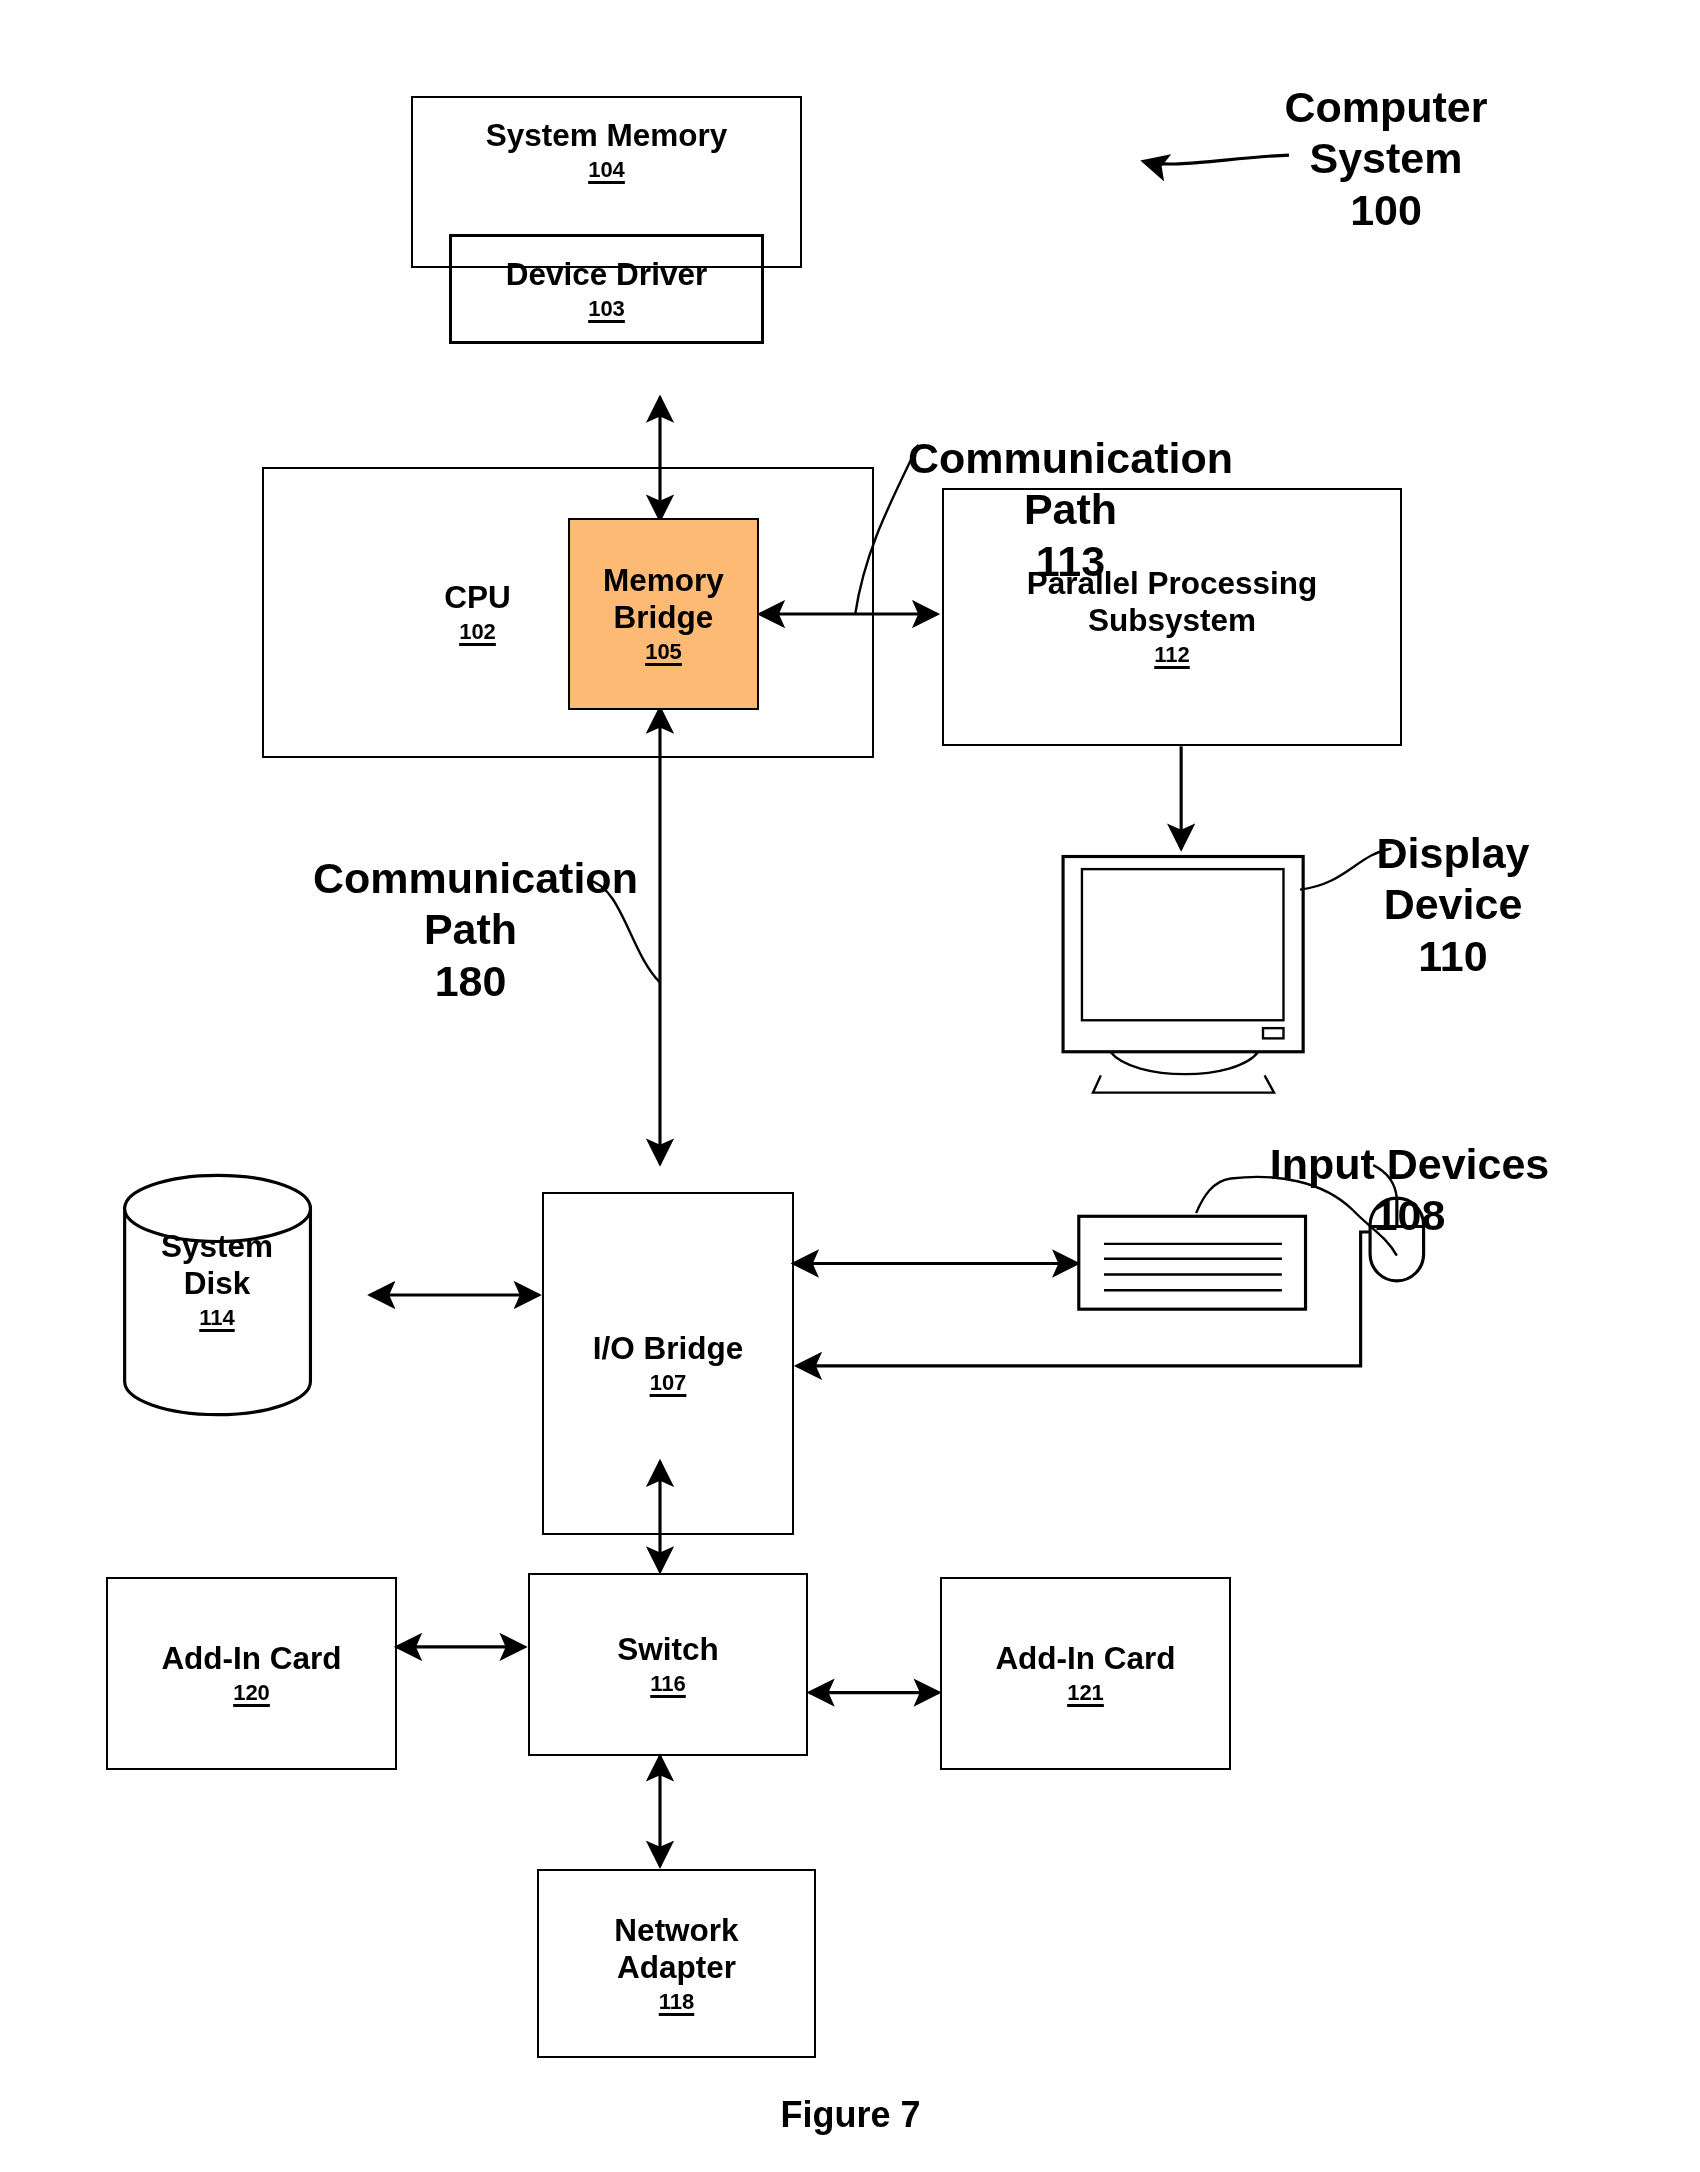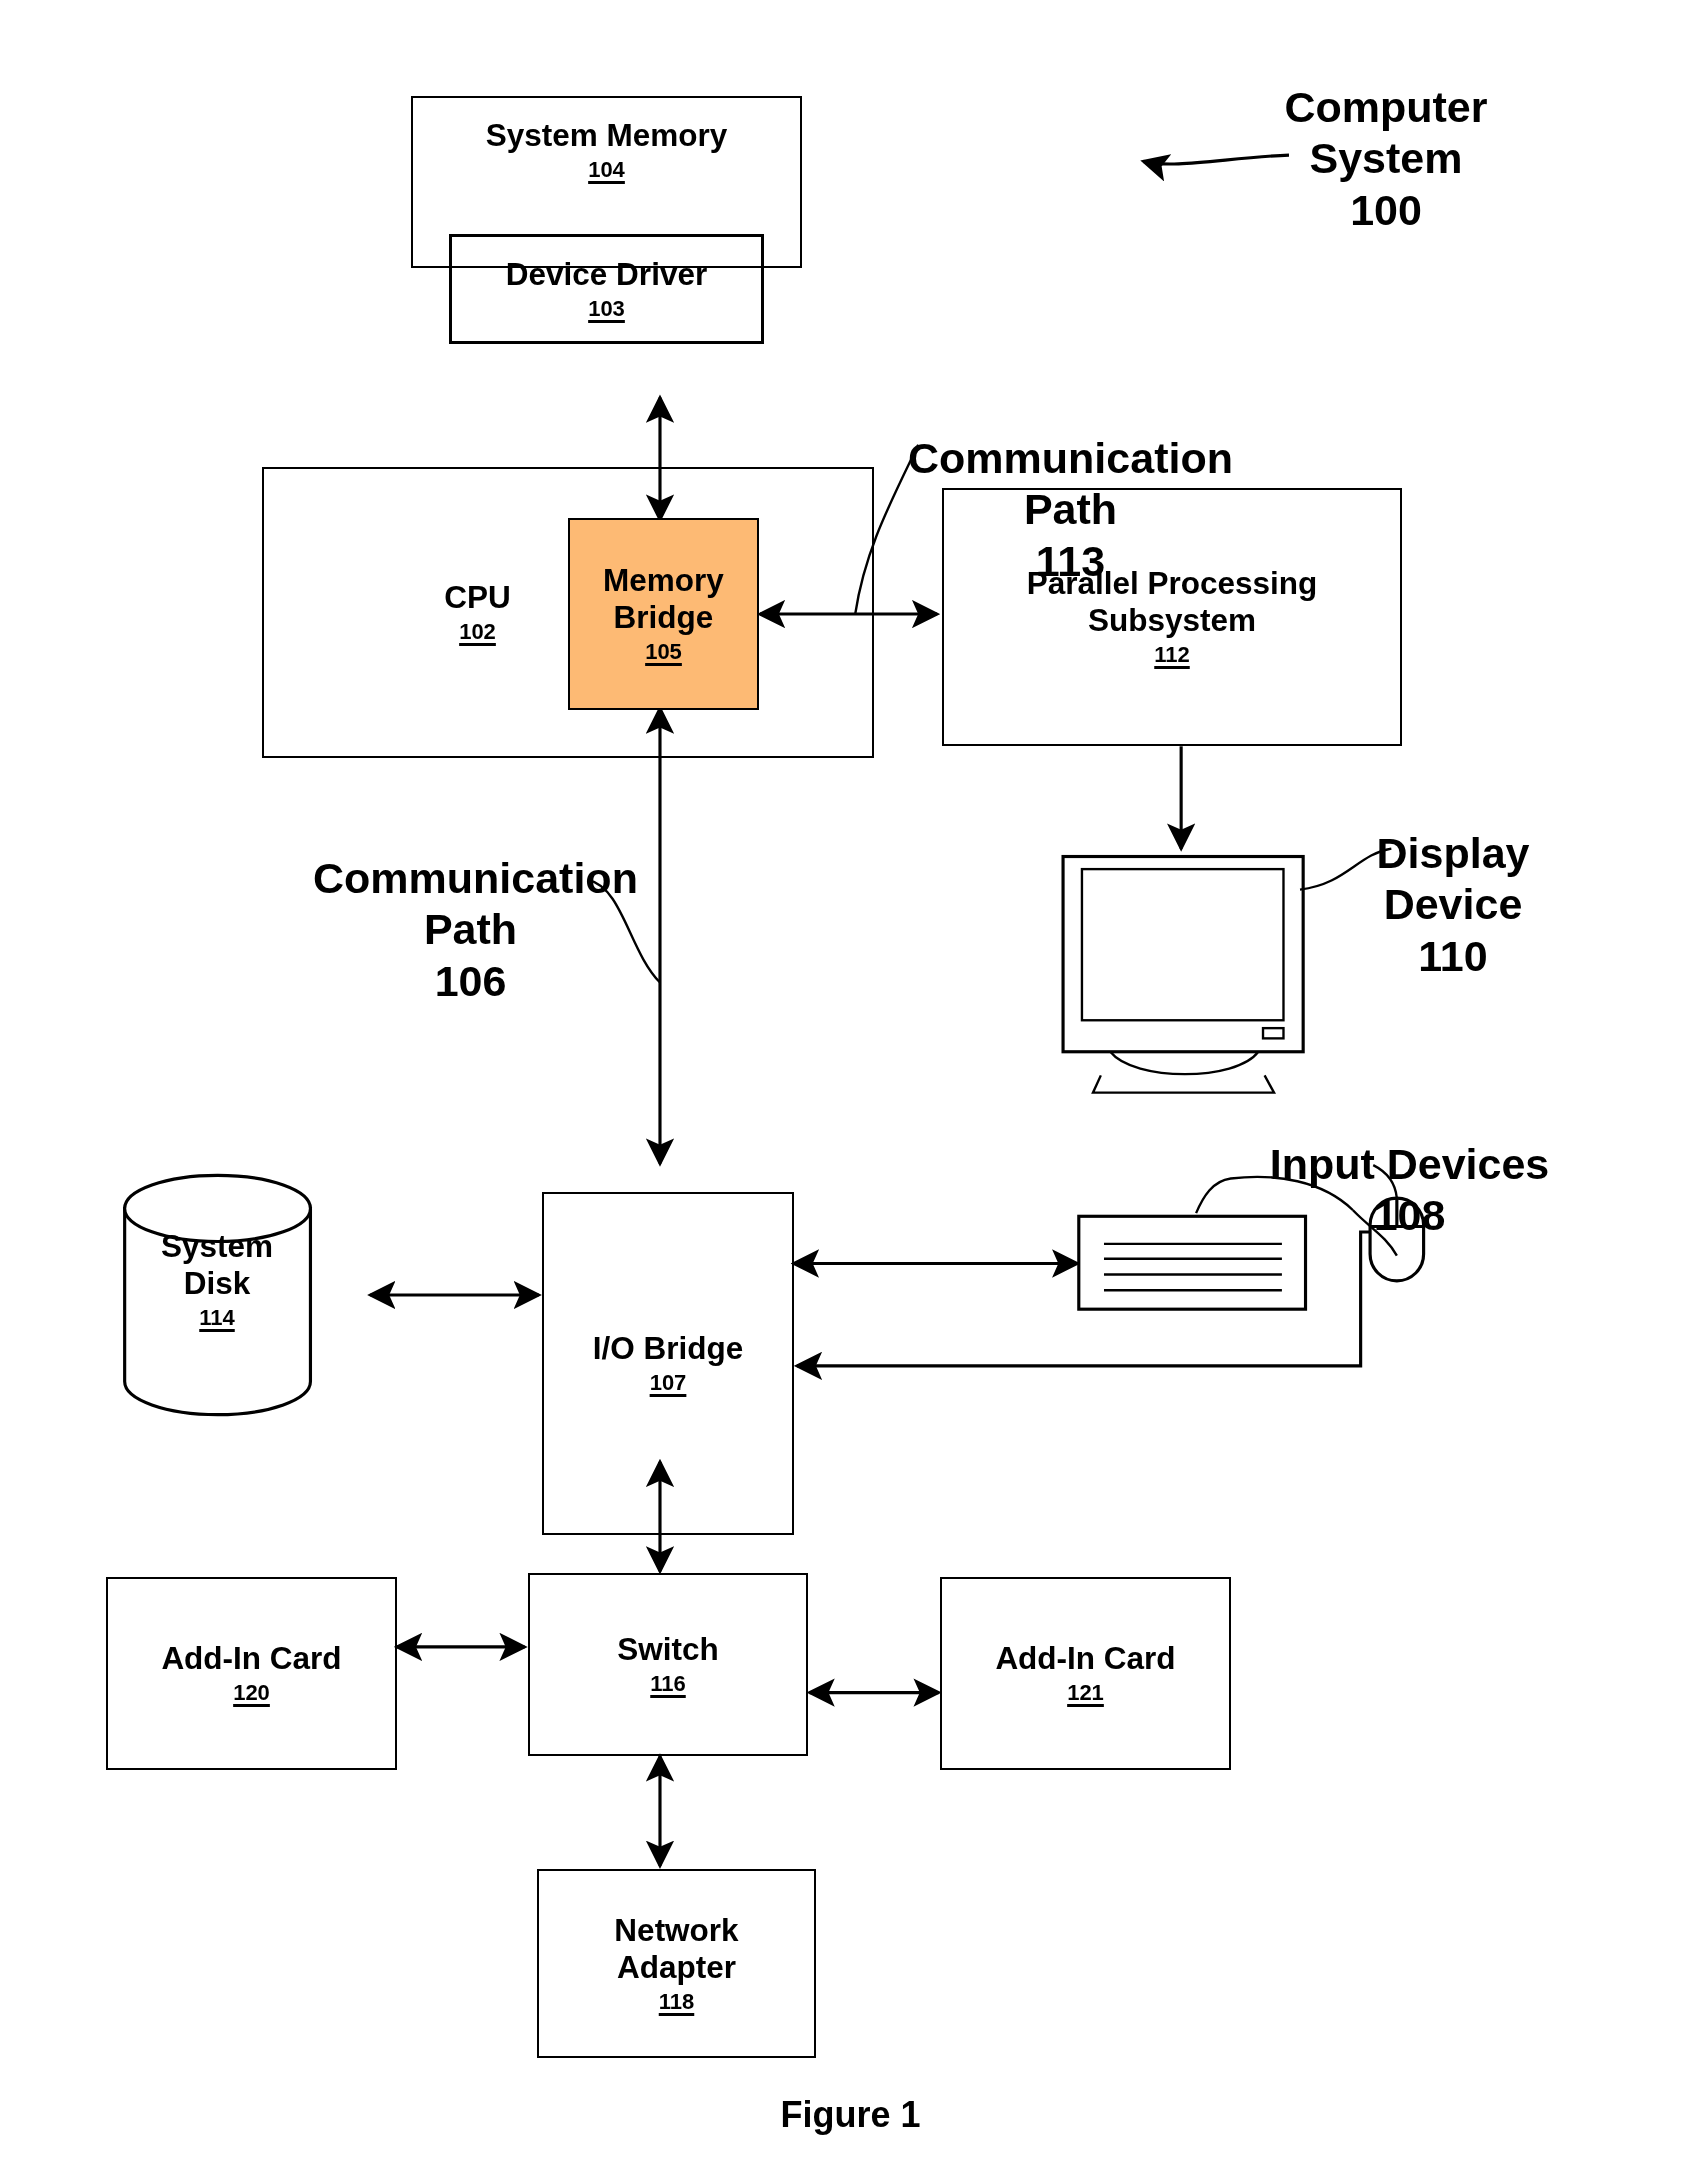--- a/index.html
+++ b/index.html
@@ -226,30 +226,30 @@
   </div>
 
   <div class="callout" style="left:866px; top:381px; width:409px;">
     <span>Communication Path</span>
     <span class="ref">113</span>
   </div>
 
   <div class="callout" style="left:313px; top:801px; width:315px;">
     <span>Communication
 Path</span>
-    <span class="ref">106</span>
+    <span class="ref">180</span>
   </div>
 
   <div class="callout" style="left:1339px; top:776px; width:228px;">
     <span>Display
 Device</span>
     <span class="ref">110</span>
   </div>
 
   <div class="callout" style="left:1260px; top:1087px; width:299px;">
     <span>Input Devices</span>
     <span class="ref">108</span>
   </div>
 
-  <div class="fig-caption" style="left:693px; top:2094px; width:315px;">Figure 1</div>
+  <div class="fig-caption" style="left:693px; top:2094px; width:315px;">Figure 7</div>
 
 </div>
 
 
 </body></html>

